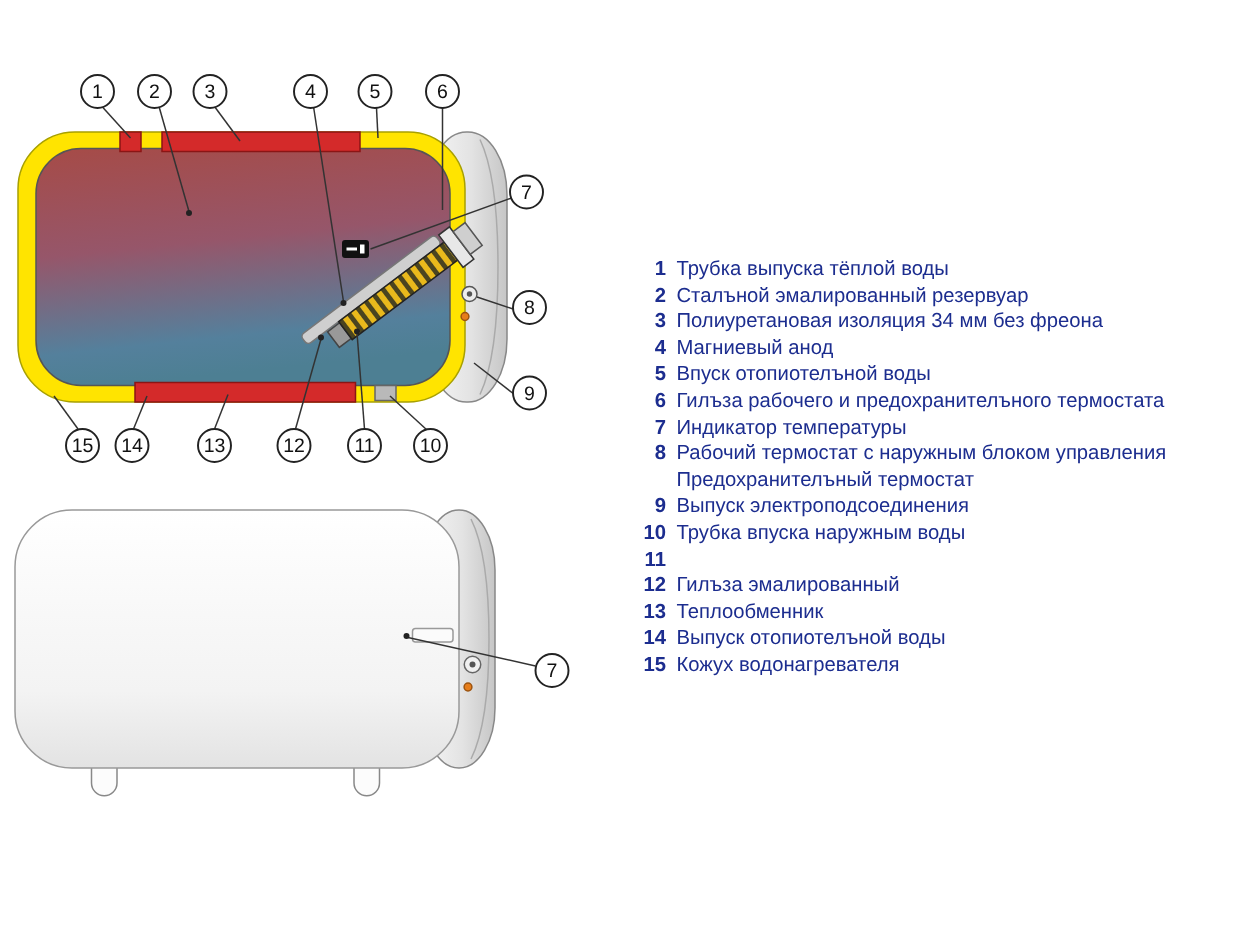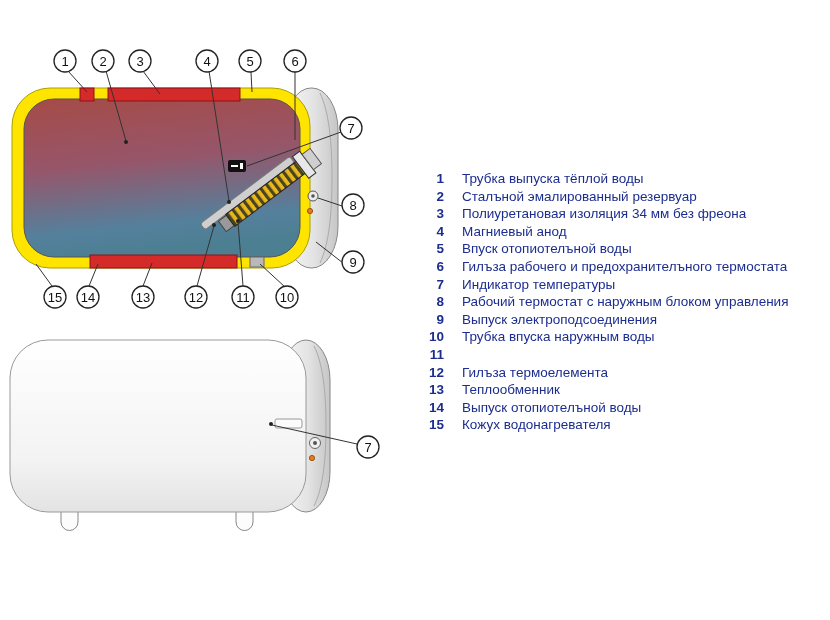--- a/index.html
+++ b/index.html
@@ -2,21 +2,21 @@
 <html><head>
 <meta charset="utf-8">
 <style>
   html,body { margin:0; padding:0; background:#ffffff; }
   body { width:830px; height:620px; font-family:"Liberation Sans", sans-serif; }
   .page { position:relative; width:830px; height:620px; overflow:hidden; background:#fff; }
   svg.diagram { position:absolute; left:0; top:0; }
   .legend { position:absolute; left:424px; top:170px; width:400px; color:#1c2d8f; font-size:13.5px; }
   .legend-row { display:flex; line-height:17.6px; }
   .legend-row .num { flex:0 0 20px; width:20px; text-align:right; font-weight:bold; }
-  .legend-row .txt { margin-left:18px; white-space:nowrap; }
+  .legend-row .txt { margin-left:7px; white-space:nowrap; }
   text.cnum { font-family:"Liberation Sans", sans-serif; font-size:13px; fill:#111; }
 </style>
 </head>
 <body>
 
 <div class="page">
 
   <svg class="diagram" width="420" height="620" viewBox="0 0 420 620">
     <defs>
       <linearGradient id="tankGrad" x1="0" y1="0" x2="0.18" y2="1">
@@ -212,33 +212,37 @@
       </div>
       <div class="legend-row">
         <span class="num">7</span>
         <span class="txt">Индикатор температуры</span>
       </div>
       <div class="legend-row">
         <span class="num">8</span>
         <span class="txt">Рабочий термостат с наружным блоком управления</span>
       </div>
       <div class="legend-row">
+        <span class="num"></span>
+        <span class="txt">Предохранителъный термостат</span>
+      </div>
+      <div class="legend-row">
         <span class="num">9</span>
         <span class="txt">Выпуск электроподсоединения</span>
       </div>
       <div class="legend-row">
         <span class="num">10</span>
         <span class="txt">Трубка впуска наружным воды</span>
       </div>
       <div class="legend-row">
         <span class="num">11</span>
       </div>
       <div class="legend-row">
         <span class="num">12</span>
-        <span class="txt">Гилъза термоелемента</span>
+        <span class="txt">Гилъза эмалированный</span>
       </div>
       <div class="legend-row">
         <span class="num">13</span>
         <span class="txt">Теплообменник</span>
       </div>
       <div class="legend-row">
         <span class="num">14</span>
         <span class="txt">Выпуск отопиотелъной воды</span>
       </div>
       <div class="legend-row">

